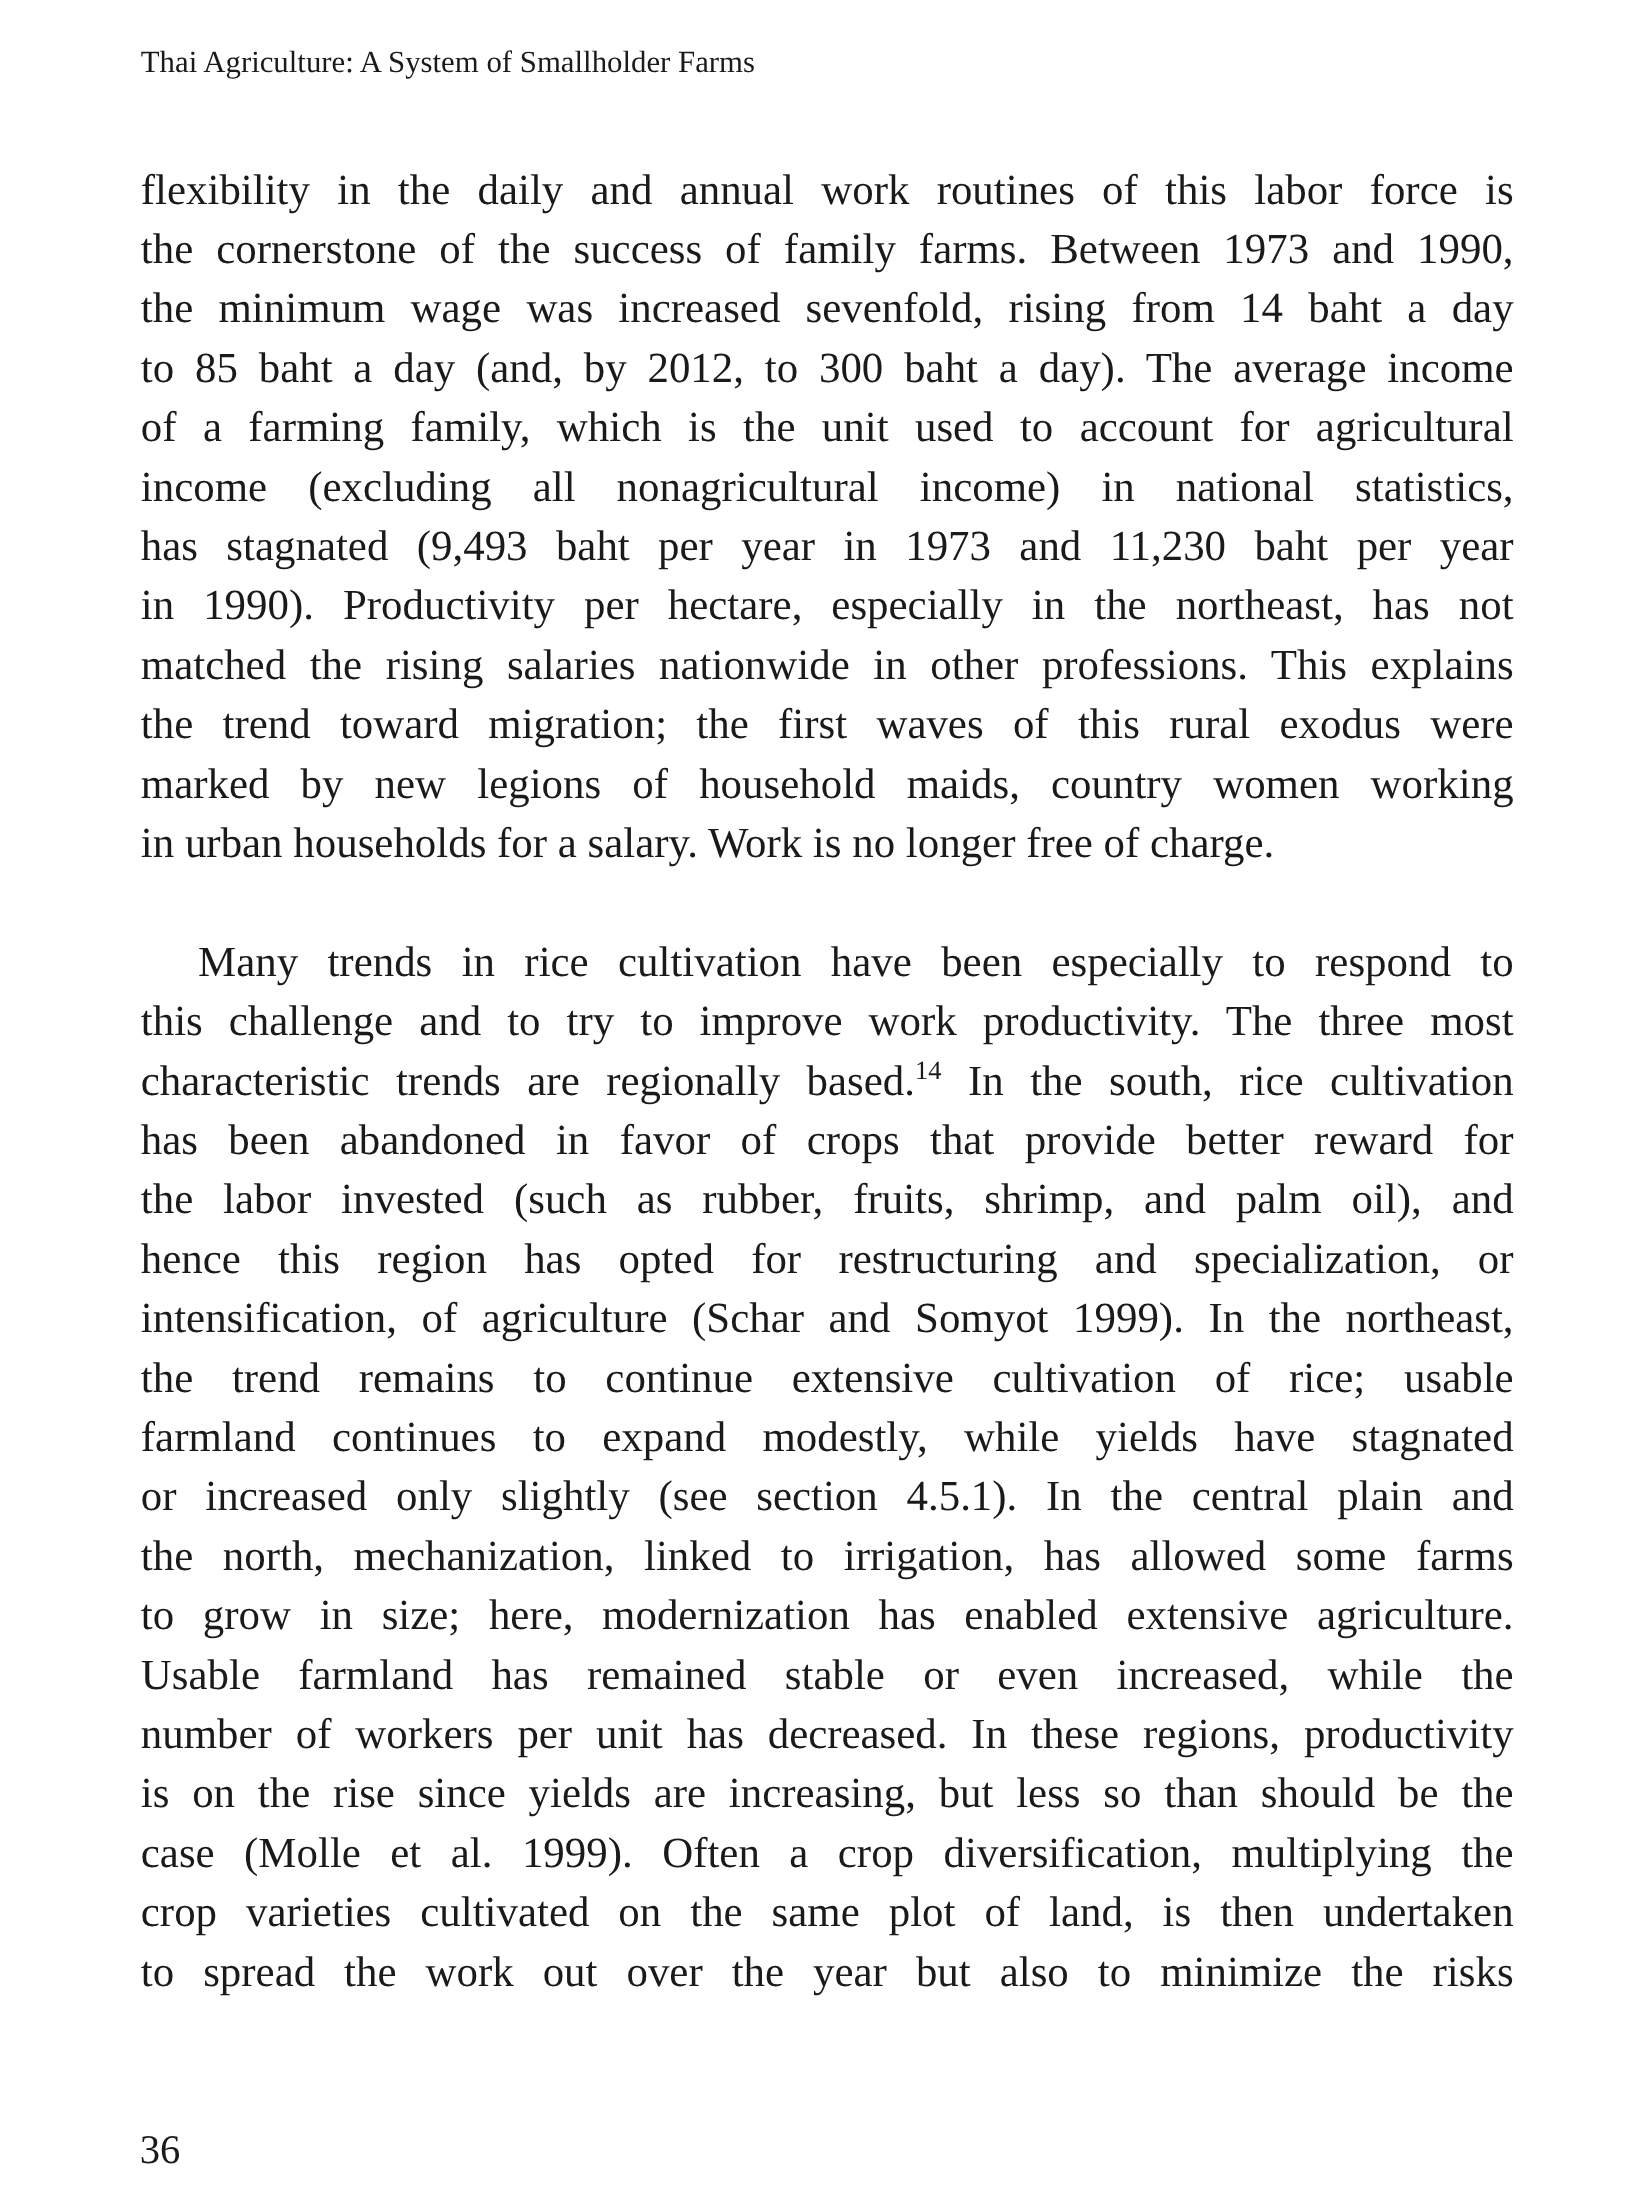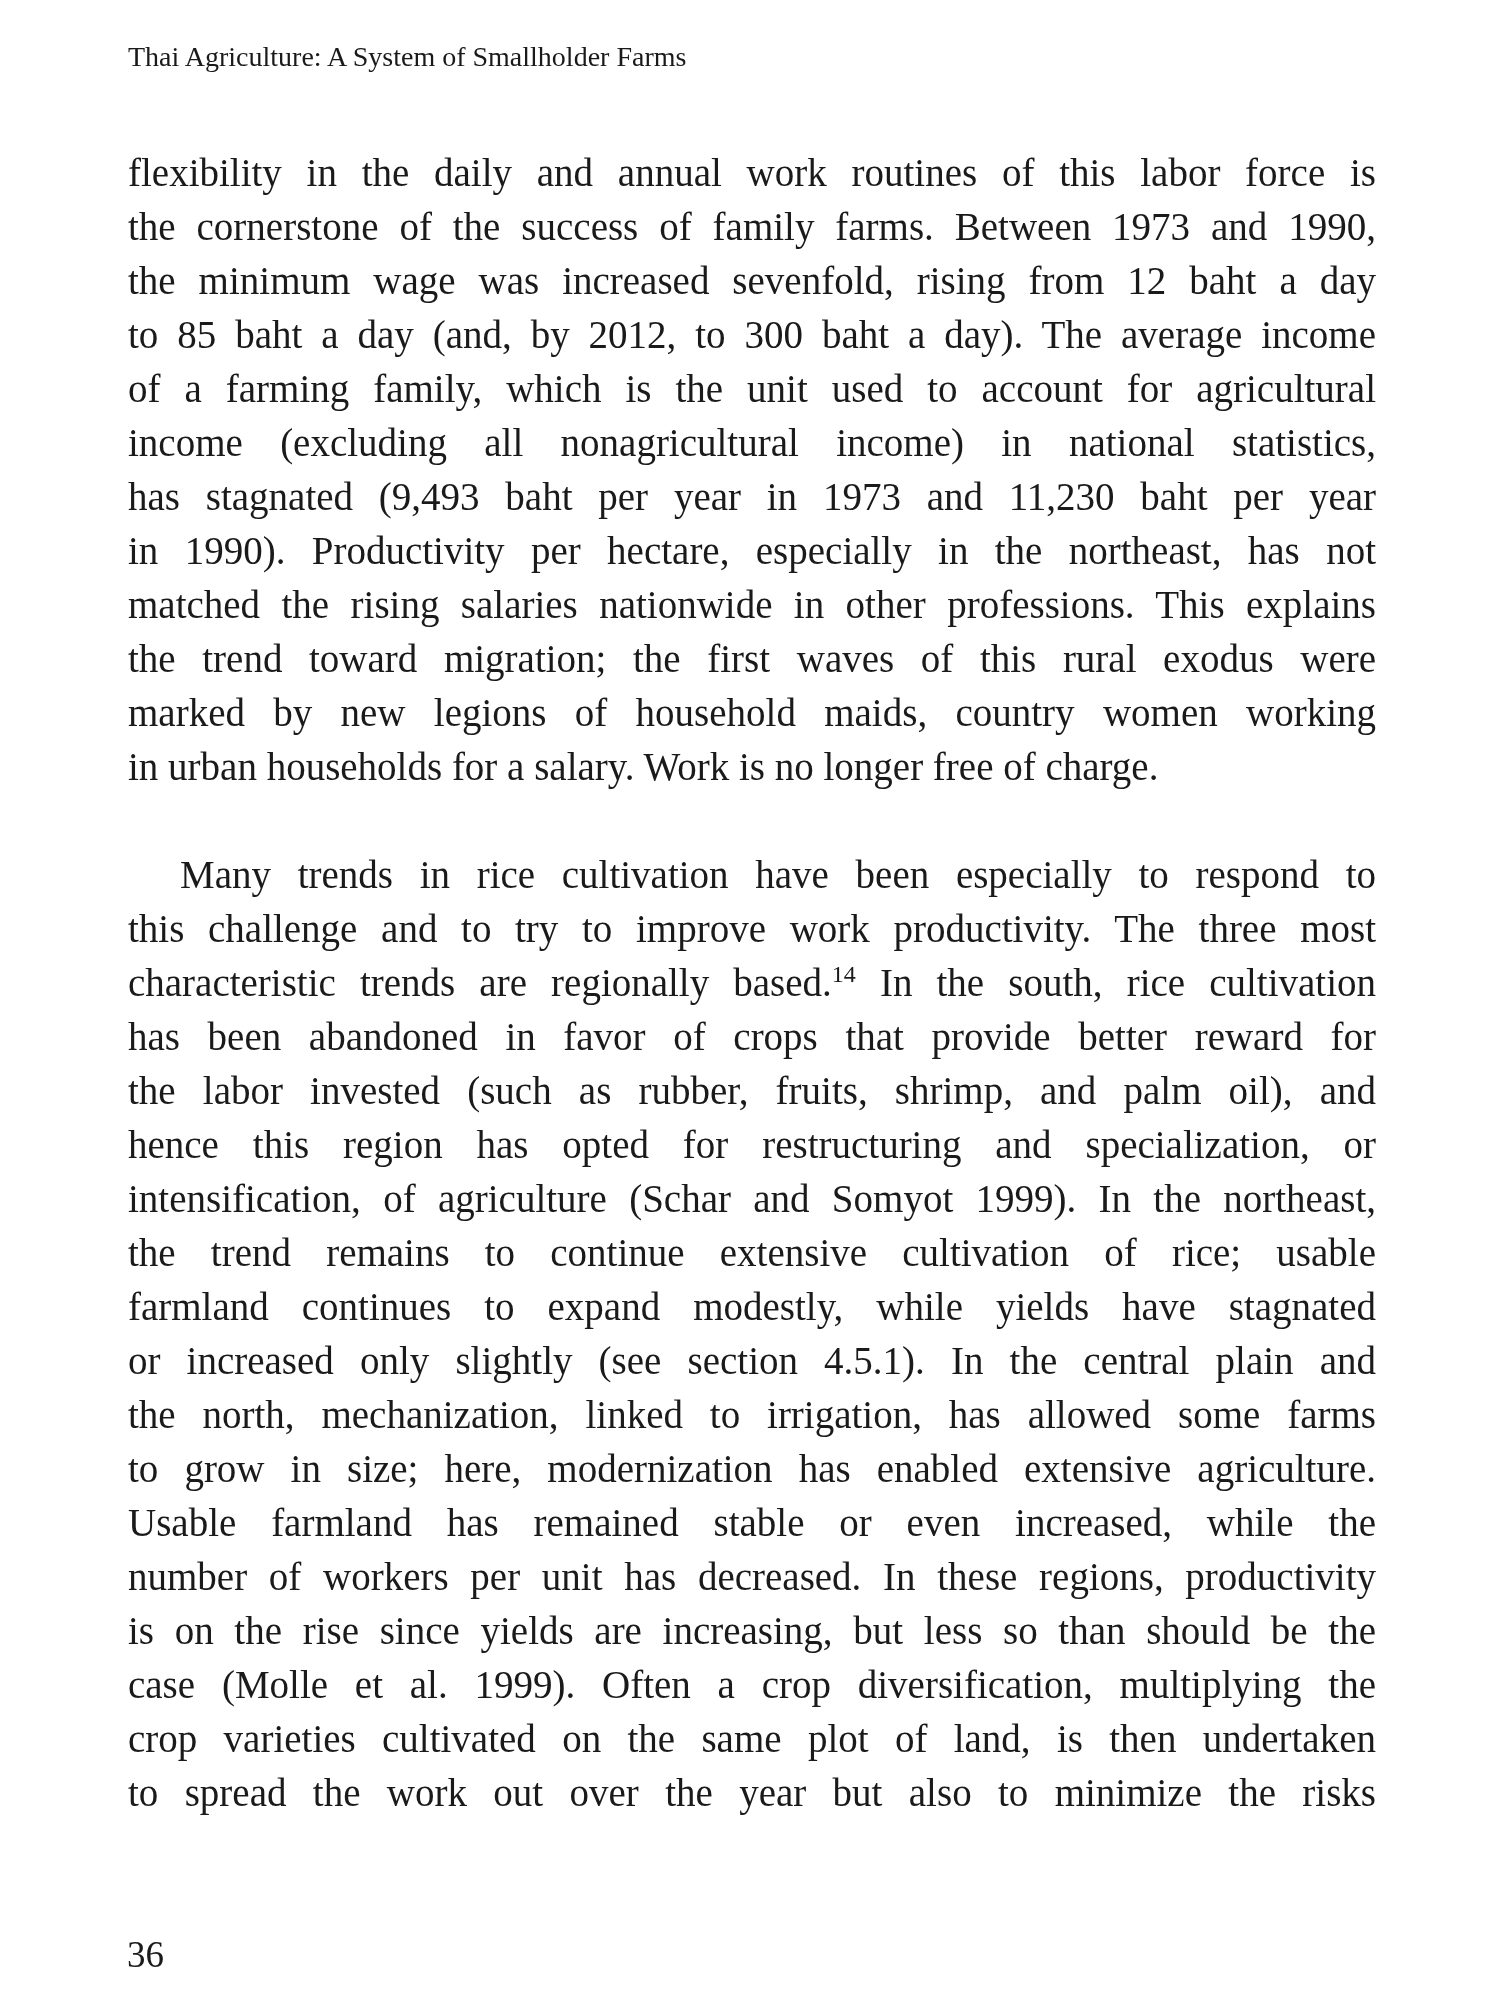--- a/index.html
+++ b/index.html
@@ -25,21 +25,21 @@
   }
 </style>
 </head>
 <body>
 
 <div class="running-head">Thai Agriculture: A System of Smallholder Farms</div>
 
 <div>
   <div class="line" style="top:146px">flexibility in the daily and annual work routines of this labor force is</div>
   <div class="line" style="top:200px">the cornerstone of the success of family farms. Between 1973 and 1990,</div>
-  <div class="line" style="top:254px">the minimum wage was increased sevenfold, rising from 12 baht a day</div>
+  <div class="line" style="top:254px">the minimum wage was increased sevenfold, rising from 14 baht a day</div>
   <div class="line" style="top:308px">to 85 baht a day (and, by 2012, to 300 baht a day). The average income</div>
   <div class="line" style="top:362px">of a farming family, which is the unit used to account for agricultural</div>
   <div class="line" style="top:416px">income (excluding all nonagricultural income) in national statistics,</div>
   <div class="line" style="top:470px">has stagnated (9,493 baht per year in 1973 and 11,230 baht per year</div>
   <div class="line" style="top:524px">in 1990). Productivity per hectare, especially in the northeast, has not</div>
   <div class="line" style="top:578px">matched the rising salaries nationwide in other professions. This explains</div>
   <div class="line" style="top:632px">the trend toward migration; the first waves of this rural exodus were</div>
   <div class="line" style="top:686px">marked by new legions of household maids, country women working</div>
   <div class="line last" style="top:740px">in urban households for a salary. Work is no longer free of charge.</div>
 </div>

